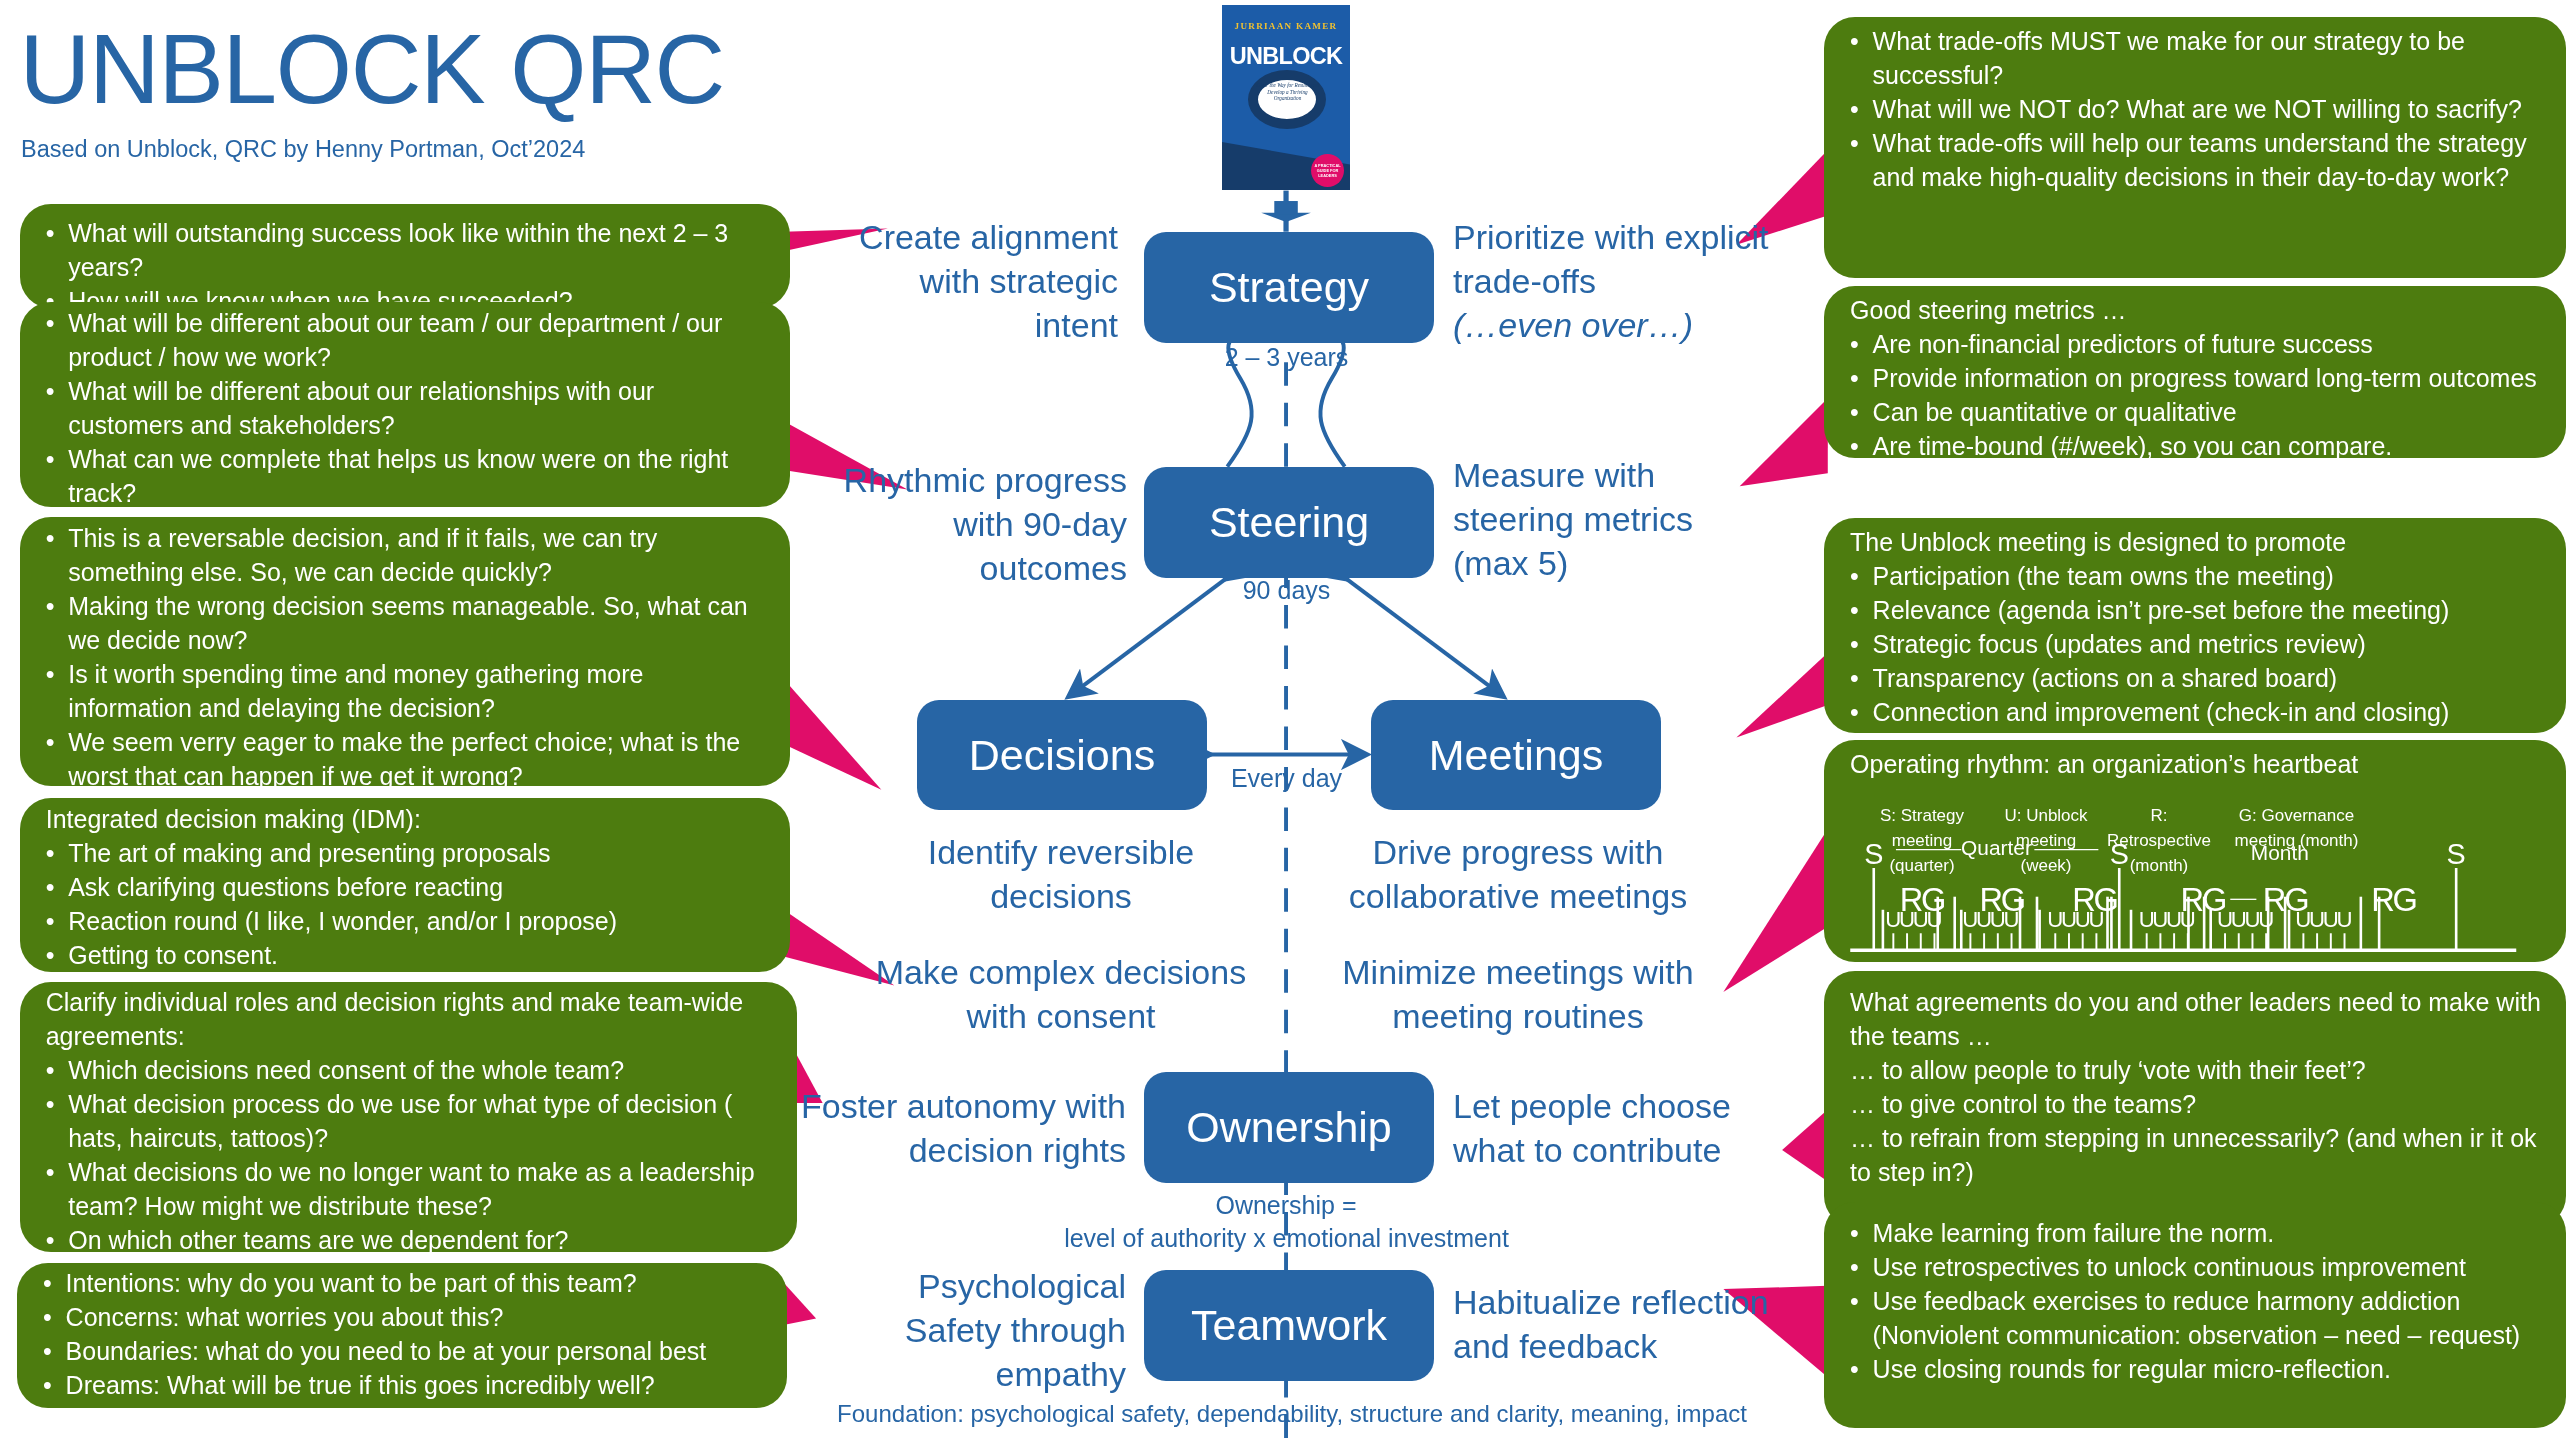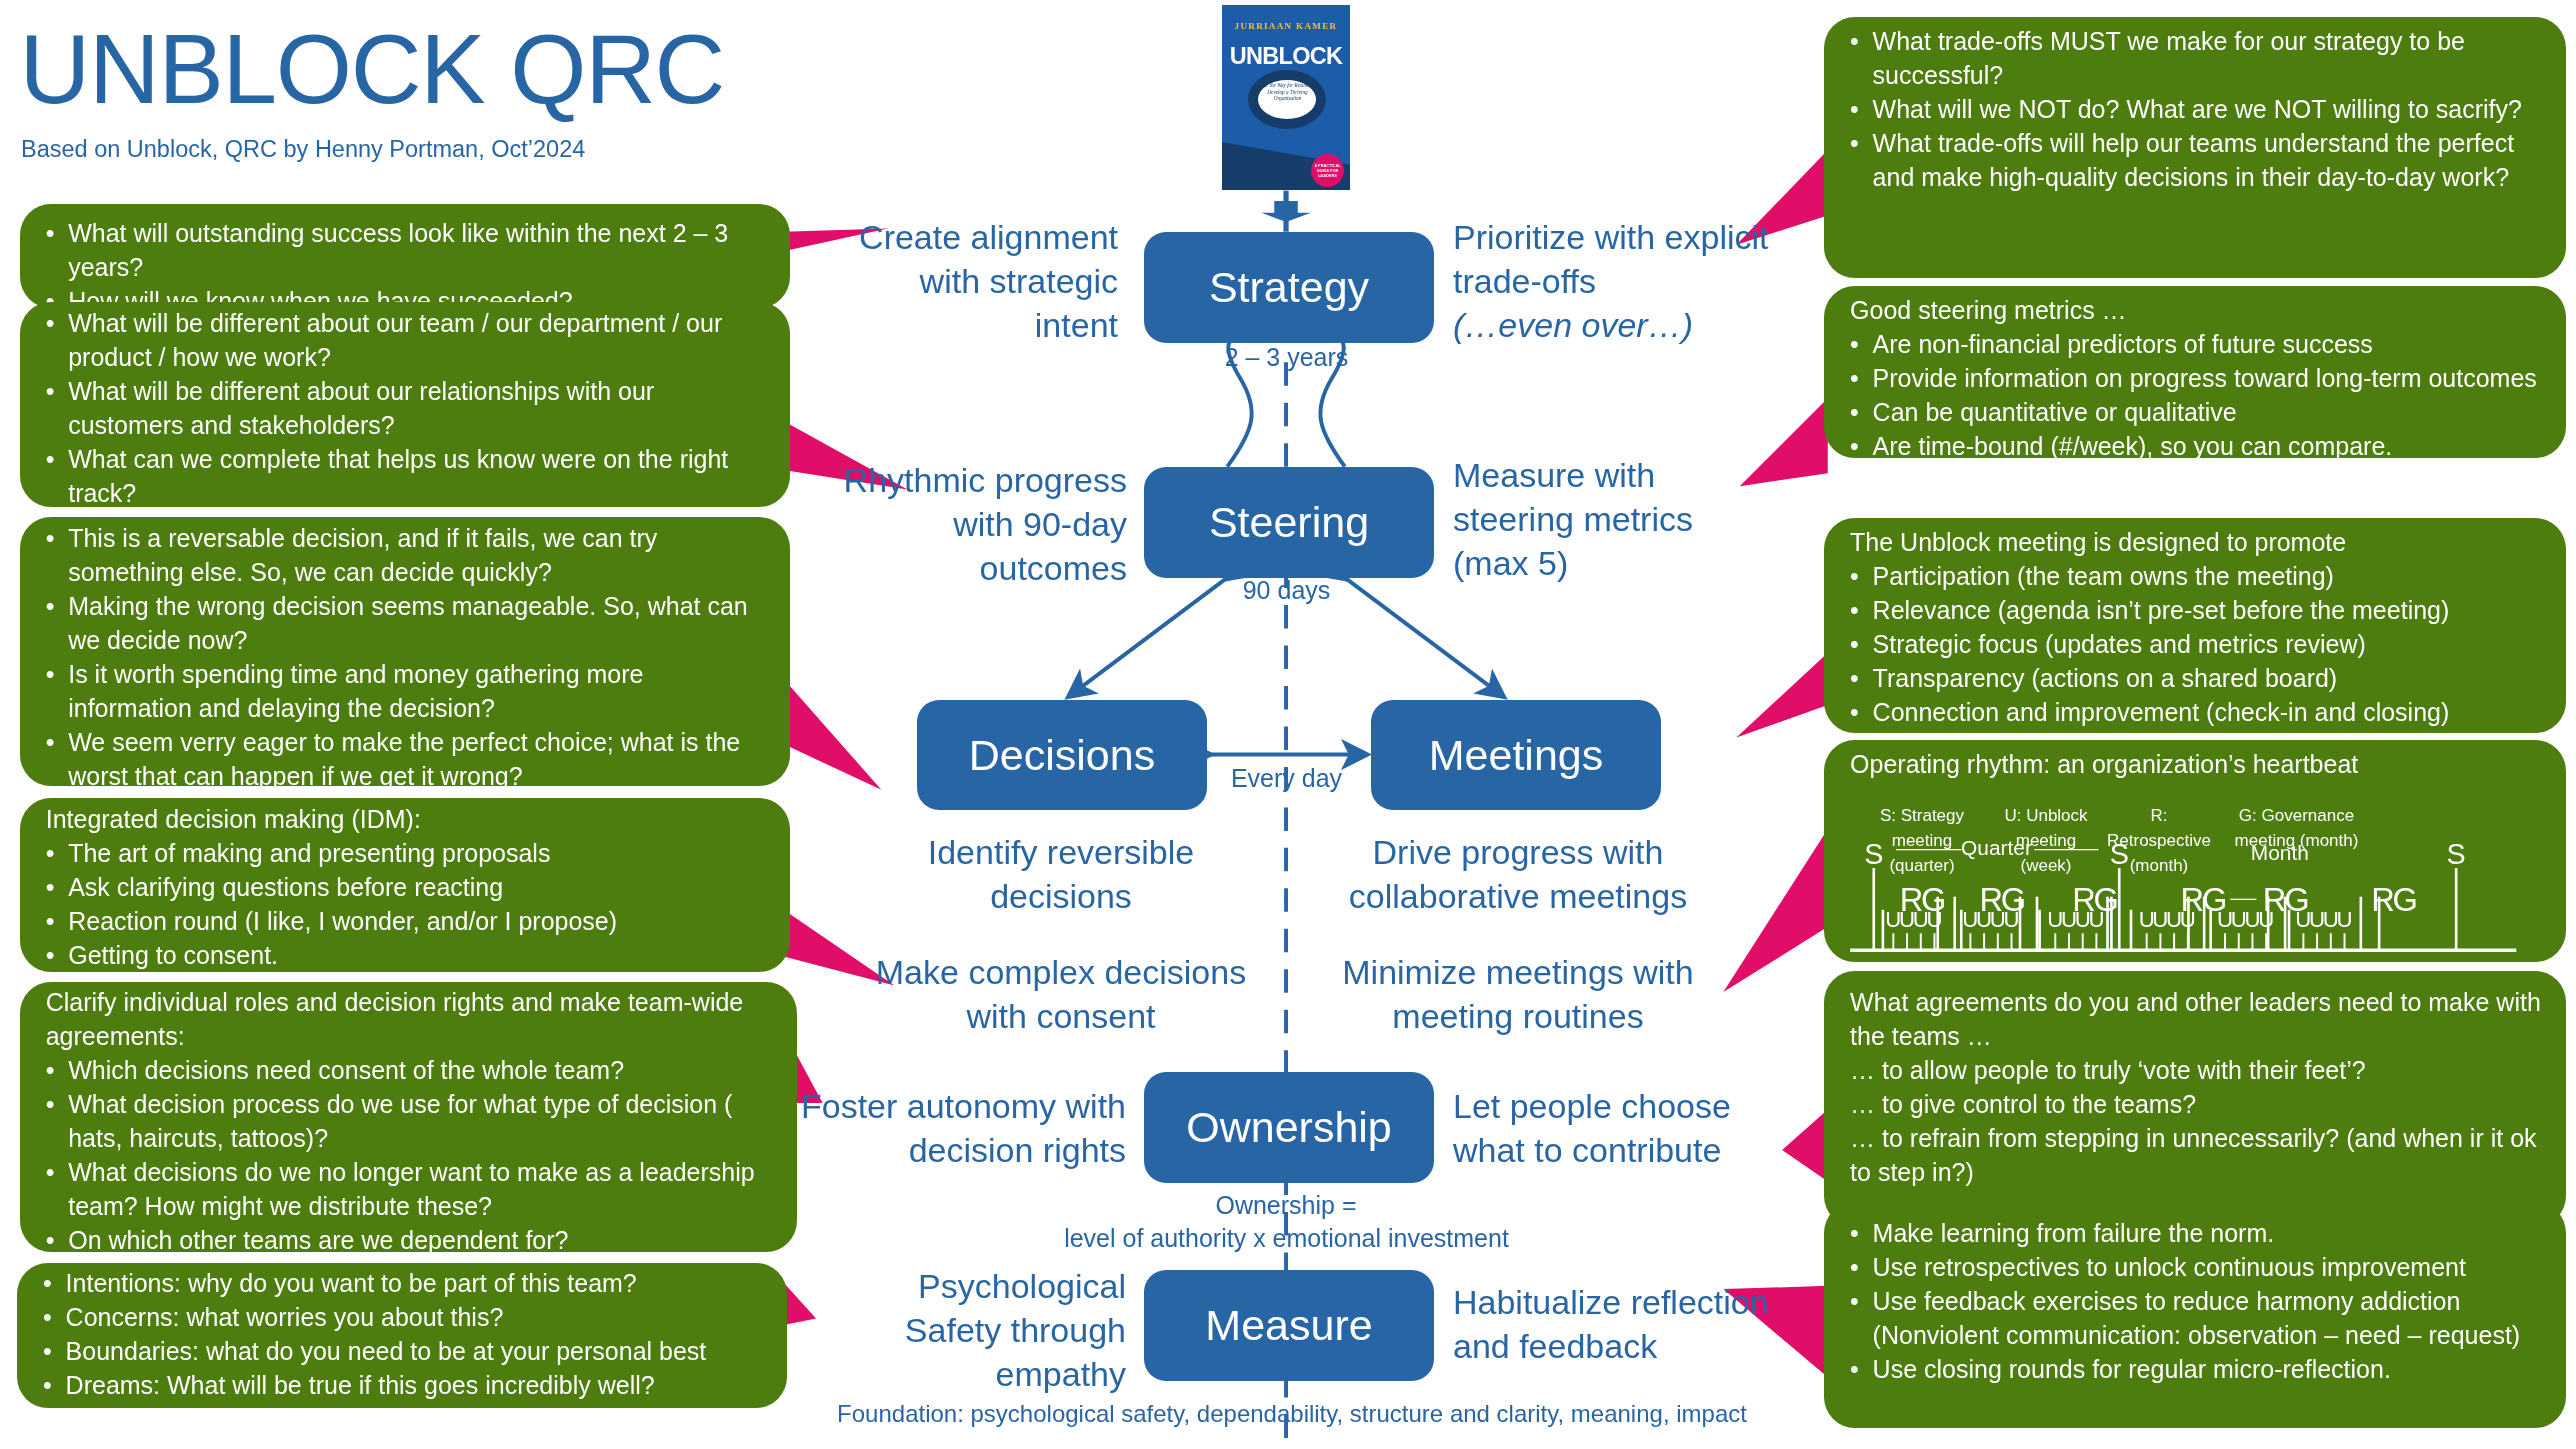--- a/index.html
+++ b/index.html
@@ -133,21 +133,21 @@
       <li>Concerns: what worries you about this?</li>
       <li>Boundaries: what do you need to be at your personal best</li>
       <li>Dreams: What will be true if this goes incredibly well?</li>
     </ul>
   </div>
 
   <div class="bubble" style="left:1824px;top:17px;width:742px;height:261px;padding-top:6.5px;">
     <ul>
       <li>What trade-offs MUST we make for our strategy to be successful?</li>
       <li>What will we NOT do? What are we NOT willing to sacrify?</li>
-      <li>What trade-offs will help our teams understand the perfect and make high-quality decisions in their day-to-day work?</li>
+      <li>What trade-offs will help our teams understand the strategy and make high-quality decisions in their day-to-day work?</li>
     </ul>
   </div>
 
   <div class="bubble" style="left:1824px;top:286px;width:742px;height:172px;padding-top:6.5px;">
     <div class="head">Good steering metrics …</div>
     <ul>
       <li>Are non-financial predictors of future success</li>
       <li>Provide information on progress toward long-term outcomes</li>
       <li>Can be quantitative or qualitative</li>
       <li>Are time-bound (#/week), so you can compare.</li>
@@ -283,21 +283,21 @@
       <li>Use feedback exercises to reduce harmony addiction (Nonviolent communication:  observation – need – request)</li>
       <li>Use closing rounds for regular micro-reflection.</li>
     </ul>
   </div>
 
   <div class="node" style="left:1144px;top:232px;width:290px;height:111px;">Strategy</div>
   <div class="node" style="left:1144px;top:467px;width:290px;height:111px;">Steering</div>
   <div class="node" style="left:917px;top:700px;width:290px;height:110px;">Decisions</div>
   <div class="node" style="left:1371px;top:700px;width:290px;height:110px;">Meetings</div>
   <div class="node" style="left:1144px;top:1072px;width:290px;height:111px;">Ownership</div>
-  <div class="node" style="left:1144px;top:1270px;width:290px;height:111px;">Measure</div>
+  <div class="node" style="left:1144px;top:1270px;width:290px;height:111px;">Teamwork</div>
 
   <div class="small" style="left:1221px;top:341px;width:131px;">2 – 3 years</div>
   <div class="small" style="left:1221px;top:574px;width:131px;">90 days</div>
   <div class="small" style="left:1221px;top:762px;width:131px;">Every day</div>
   <div class="small" style="left:1077px;top:1189px;width:418px;">Ownership =</div>
   <div class="small" style="left:1045px;top:1222px;width:483px;">level of authority x emotional investment</div>
   <div class="small" style="left:783px;top:1397px;width:1018px;font-size:24px;">Foundation: psychological safety, dependability, structure and clarity, meaning, impact</div>
 
   <div class="caption right" style="left:849px;top:215px;width:269px;">Create alignment with strategic intent</div>
   <div class="caption" style="left:1453px;top:215px;width:339px;">

